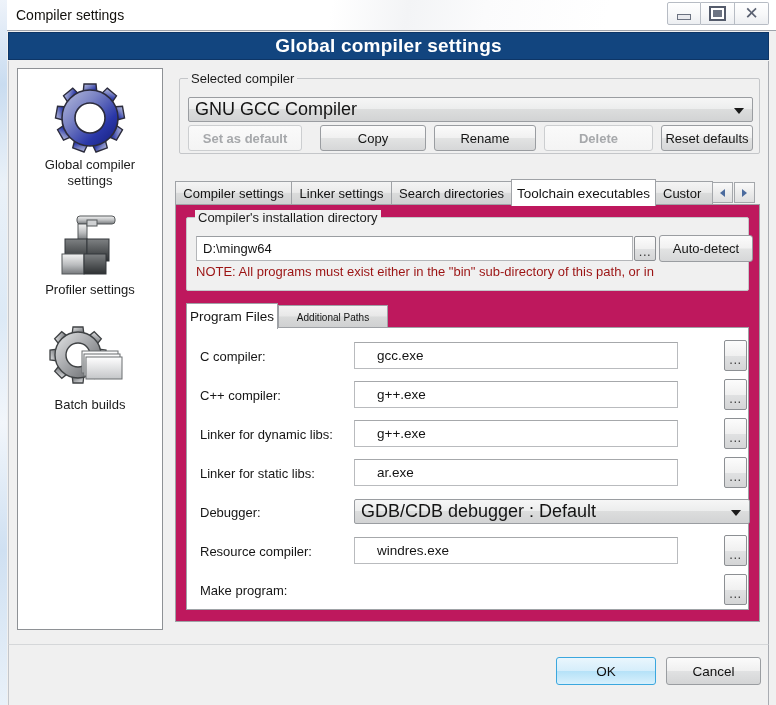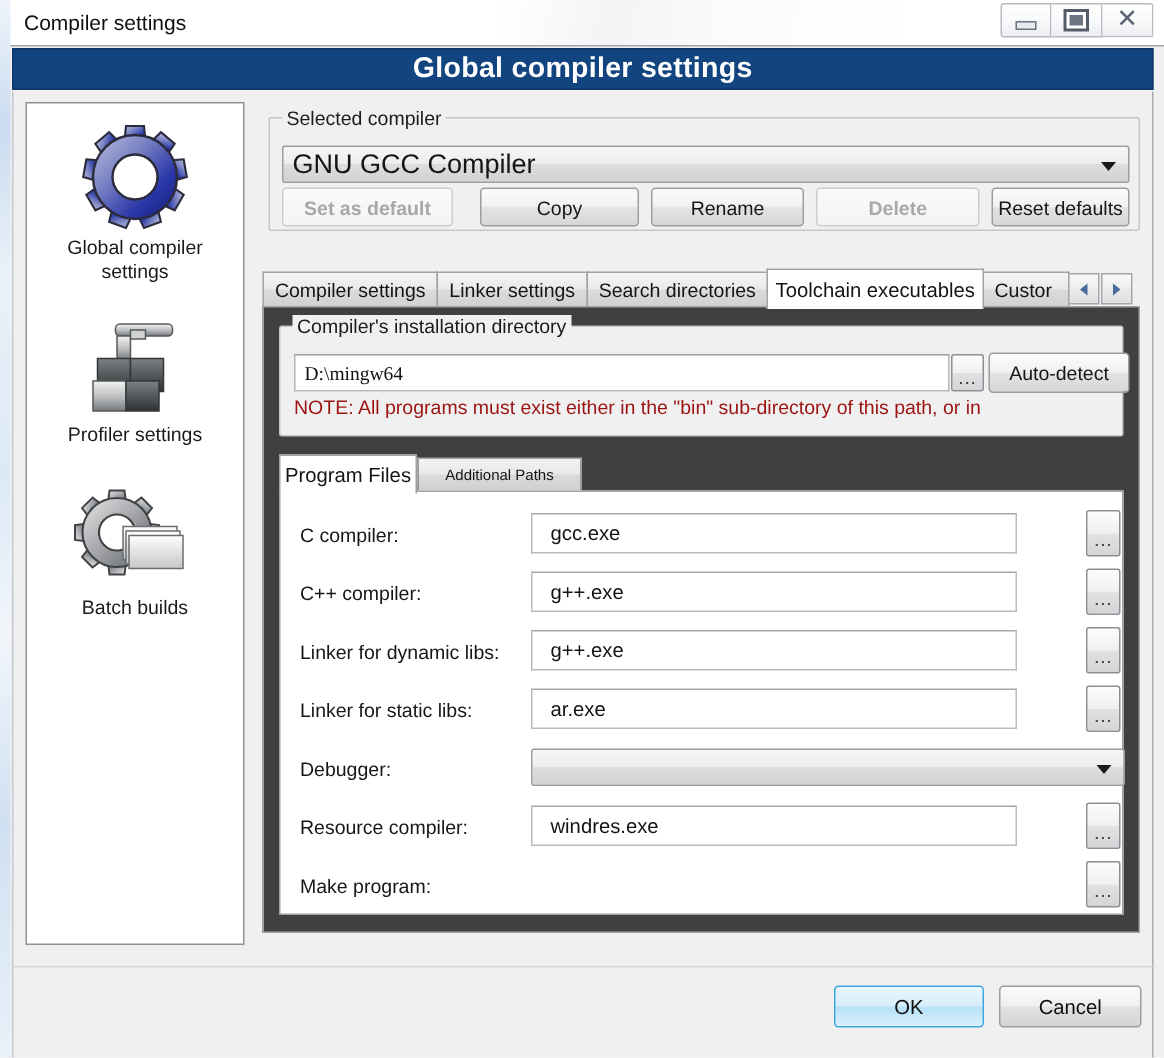--- a/index.html
+++ b/index.html
@@ -274,42 +274,42 @@
     border-top: 4px solid transparent;
     border-bottom: 4px solid transparent;
     border-left: 5px solid #4b6b9e;
   }
 
   
   #tabpage {
     position: absolute;
     left: 4px; top: 136px;
     width: 585px; height: 418px;
-    background: #404040;
+    background: #be185d;
     border: 1px solid #9fa2a6;
     box-sizing: border-box;
   }
 
   #gb-install-dir {
     left: 10px; top: 12px; width: 563px; height: 74px;
     background: #f0f0f0;
   }
   .textbox {
     position: absolute;
     height: 25px;
     background: #ffffff;
     border: 1px solid #b4b6b9;
     border-top-color: #9a9da1;
     box-sizing: border-box;
     display: flex; align-items: center;
     padding-left: 6px;
     font-size: 13px;
     color: #131313;
   }
-  #tb-install-dir { left: 9px; top: 18px; width: 437px; font-family: Liberation Serif, serif; }
+  #tb-install-dir { left: 9px; top: 18px; width: 437px; }
   .dots-btn {
     position: absolute;
     border: 1px solid #8c8f93;
     border-radius: 2px;
     background: linear-gradient(180deg,#fcfcfc 0%,#f0f0f0 50%,#e0e1e2 52%,#d4d5d6 100%);
     box-sizing: border-box;
     display: flex; align-items: flex-end; justify-content: center;
     cursor: default;
   }
   .dots-btn .dots {
@@ -376,21 +376,21 @@
   .field-input {
     position: absolute;
     left: 167px;
     width: 324px;
     height: 27px;
     background: #ffffff;
     border: 1px solid #b9bbbe;
     border-top-color: #a6a8ab;
     box-sizing: border-box;
     display: flex; align-items: center;
-    padding-left: 12px;
+    padding-left: 22px;
     font-size: 13.5px;
     color: #131313;
   }
   .field-combo {
     position: absolute;
     left: 167px;
     width: 396px;
     height: 25px;
   }
   .field-dots {
@@ -644,20 +644,21 @@
           <div class="field-label" style="top:138px;">Linker for static libs:</div>
           <div class="field-input" style="top:131px;">
             <span>ar.exe</span>
           </div>
           <div class="dots-btn field-dots" style="top:129px;">
             <span class="dots">...</span>
           </div>
 
           <div class="field-label" style="top:177px;">Debugger:</div>
           <div class="combo field-combo" style="top:171px;">
+            <span>GDB/CDB debugger : Default</span>
             <span class="arrow"></span>
           </div>
 
           <div class="field-label" style="top:216px;">Resource compiler:</div>
           <div class="field-input" style="top:209px;">
             <span>windres.exe</span>
           </div>
           <div class="dots-btn field-dots" style="top:207px;">
             <span class="dots">...</span>
           </div>

